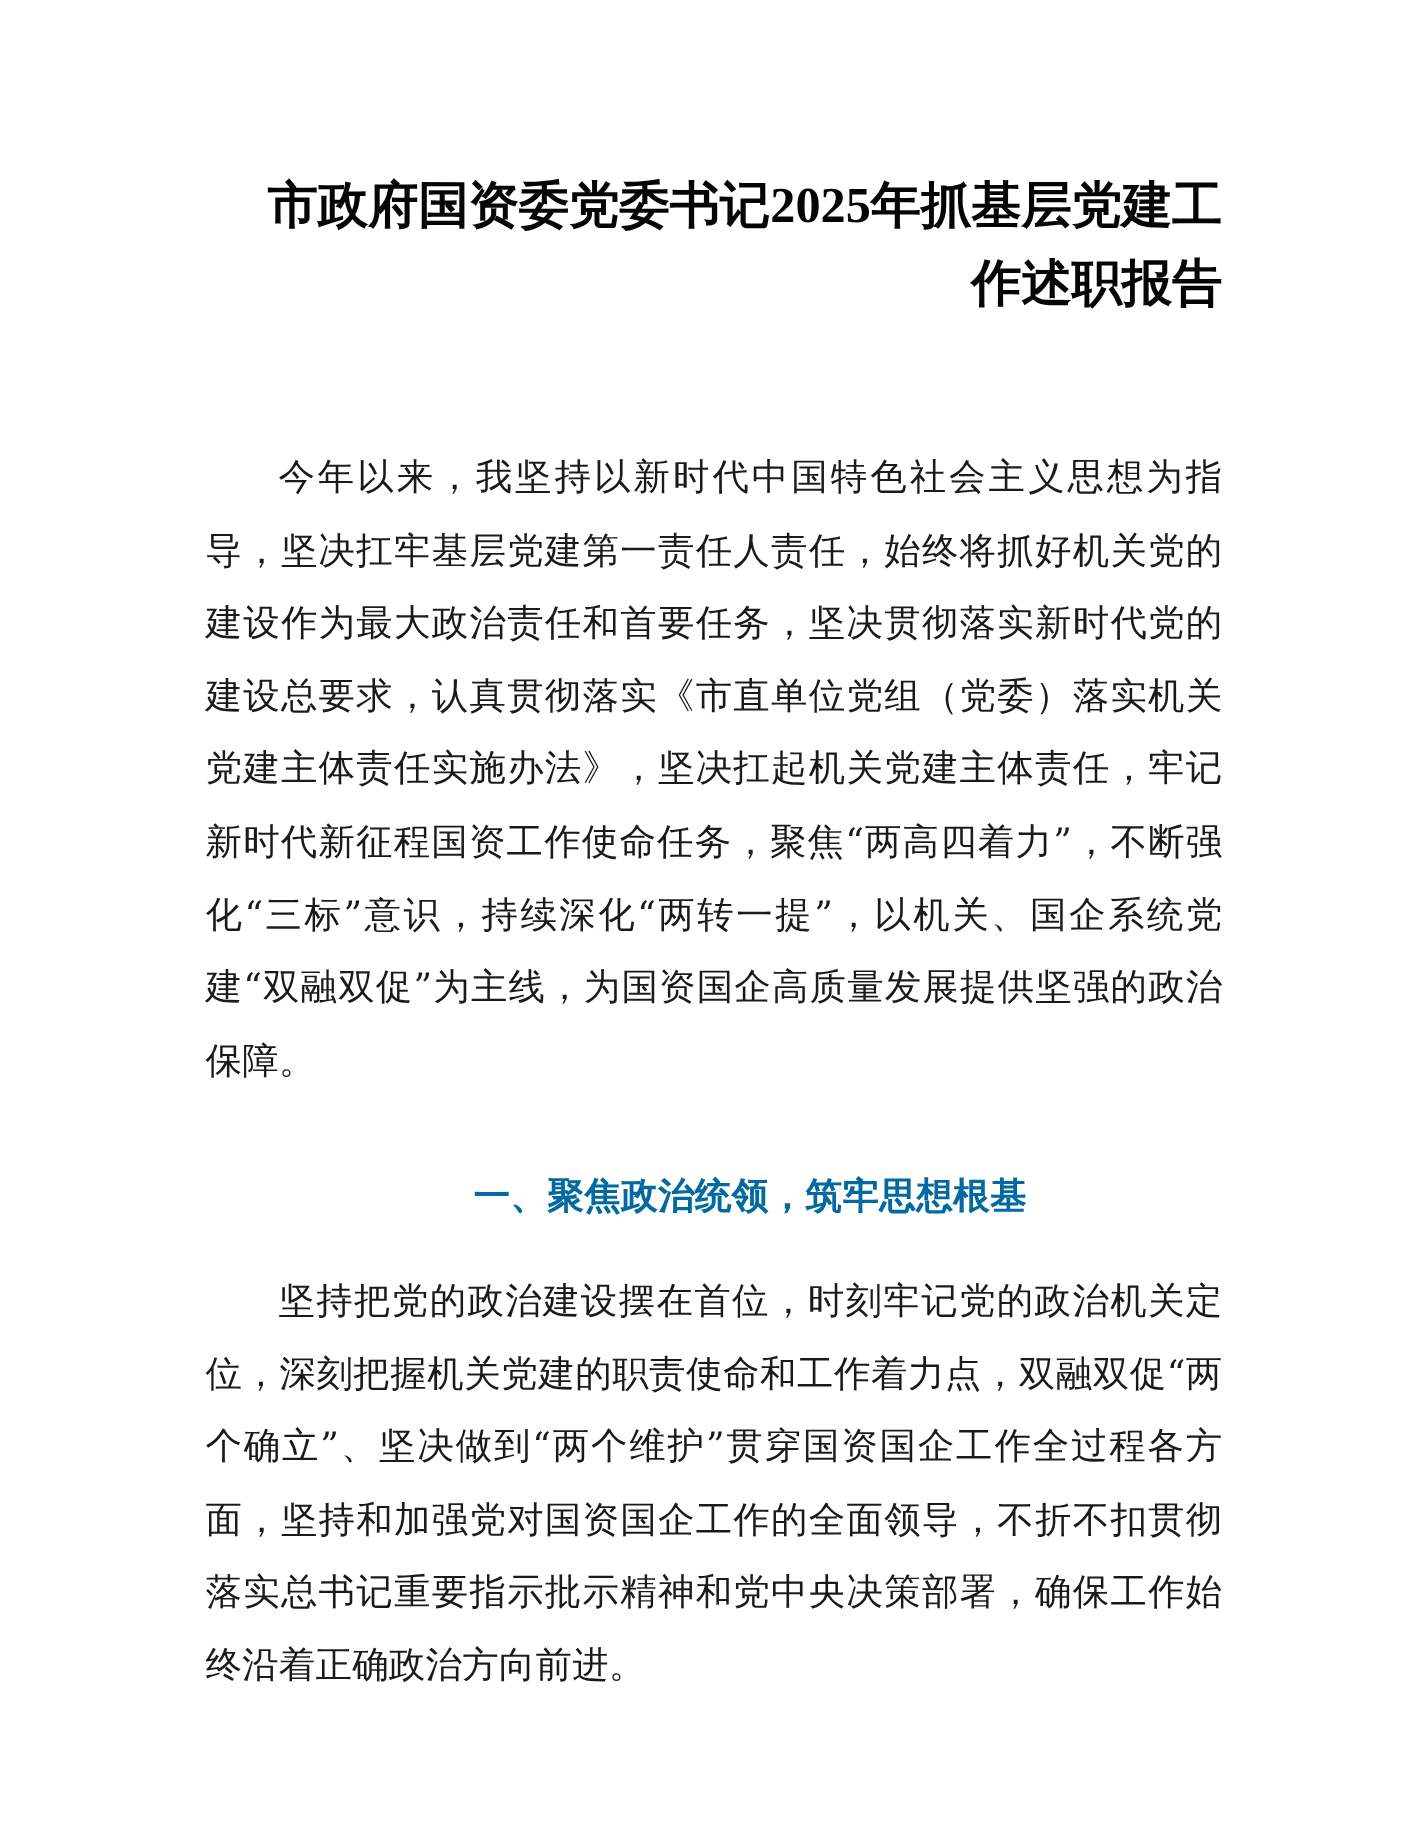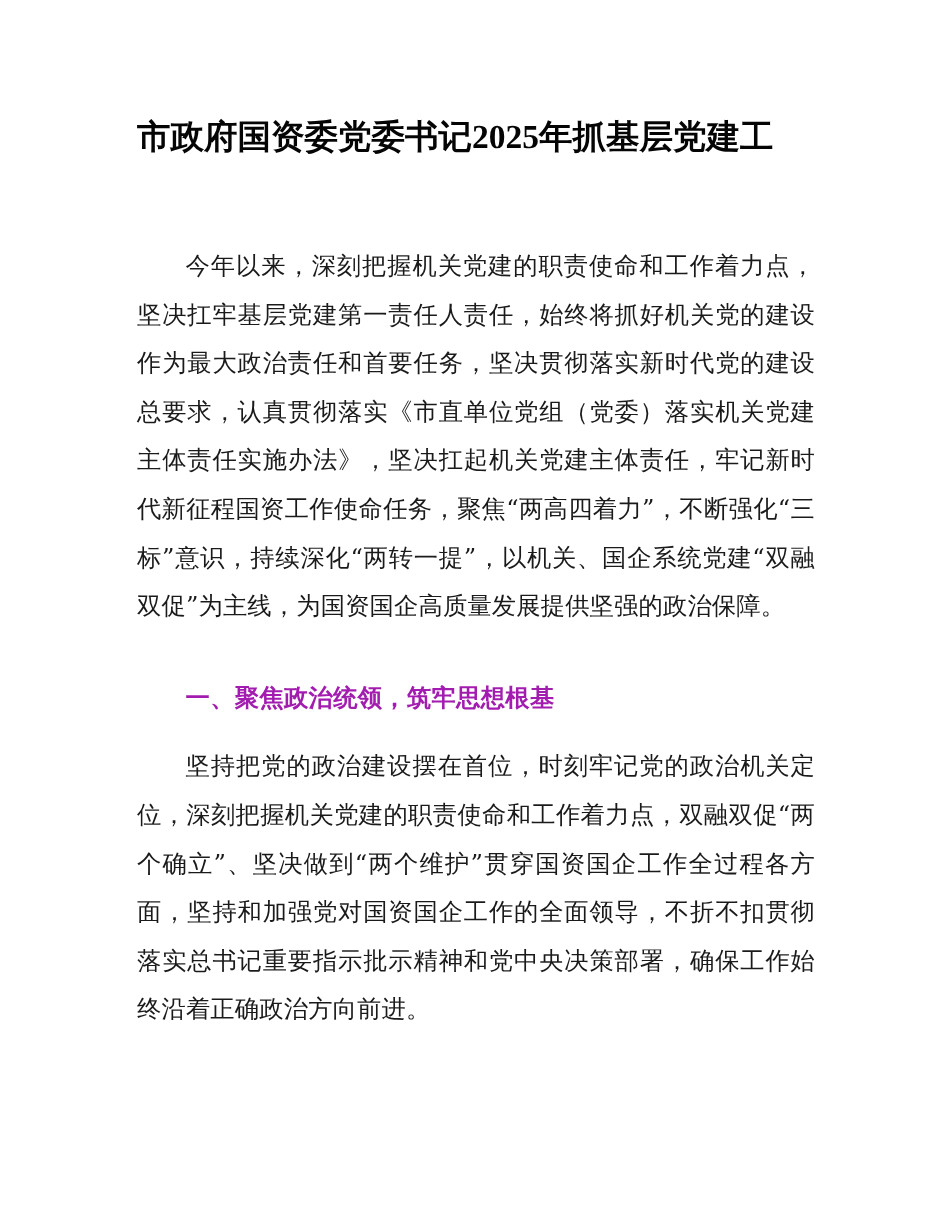--- a/index.html
+++ b/index.html
@@ -32,21 +32,21 @@
     left: 137px;
     top: 0;
     width: 678px;
   }
 
   
   .doc-title {
     margin: 0;
     padding: 0;
     padding-top: 112px;
-    text-align: left;
+    text-align: right;
     font-family: "Liberation Serif", "DejaVu Serif", serif;
     font-weight: 700;
     font-size: 33.5px;
     line-height: 52px;
     letter-spacing: 0px;
     color: #050505;
     text-rendering: geometricPrecision;
   }
 
   
@@ -71,44 +71,44 @@
   
   .section-heading {
     margin: 0;
     padding: 0;
     margin-top: 43px;
     font-family: "Liberation Sans", "DejaVu Sans", sans-serif;
     font-weight: 700;
     font-size: 24.3px;
     line-height: 48.6px;
     text-indent: 48.6px;
-    text-align: left;
-    color: #a21caf;
+    text-align: center;
+    color: #0369a1;
     letter-spacing: 0.3px;
   }
 
   .section-heading + .para {
     margin-top: 20px;
   }
 
   
   .tail-space {
     height: 120px;
   }
 </style>
 </head>
 <body>
 
 <div class="page">
 
   <div class="content">
 
-    <h1 class="doc-title"><span>市政府国资委党委书记2025年抓基层党建工</span><br></h1>
+    <h1 class="doc-title"><span>市政府国资委党委书记2025年抓基层党建工</span><br><span>作述职报告</span></h1>
 
-    <p class="para first">今年以来，深刻把握机关党建的职责使命和工作着力点，坚决扛牢基层党建第一责任人责任，始终将抓好机关党的建设作为最大政治责任和首要任务，坚决贯彻落实新时代党的建设总要求，认真贯彻落实《市直单位党组（党委）落实机关党建主体责任实施办法》，坚决扛起机关党建主体责任，牢记新时代新征程国资工作使命任务，聚焦“两高四着力”，不断强化“三标”意识，持续深化“两转一提”，以机关、国企系统党建“双融双促”为主线，为国资国企高质量发展提供坚强的政治保障。</p>
+    <p class="para first">今年以来，我坚持以新时代中国特色社会主义思想为指导，坚决扛牢基层党建第一责任人责任，始终将抓好机关党的建设作为最大政治责任和首要任务，坚决贯彻落实新时代党的建设总要求，认真贯彻落实《市直单位党组（党委）落实机关党建主体责任实施办法》，坚决扛起机关党建主体责任，牢记新时代新征程国资工作使命任务，聚焦“两高四着力”，不断强化“三标”意识，持续深化“两转一提”，以机关、国企系统党建“双融双促”为主线，为国资国企高质量发展提供坚强的政治保障。</p>
 
     <h2 class="section-heading">一、聚焦政治统领，筑牢思想根基</h2>
 
     <p class="para">坚持把党的政治建设摆在首位，时刻牢记党的政治机关定位，深刻把握机关党建的职责使命和工作着力点，双融双促“两个确立”、坚决做到“两个维护”贯穿国资国企工作全过程各方面，坚持和加强党对国资国企工作的全面领导，不折不扣贯彻落实总书记重要指示批示精神和党中央决策部署，确保工作始终沿着正确政治方向前进。</p>
 
     <div class="tail-space"></div>
 
   </div>
 
 </div>

